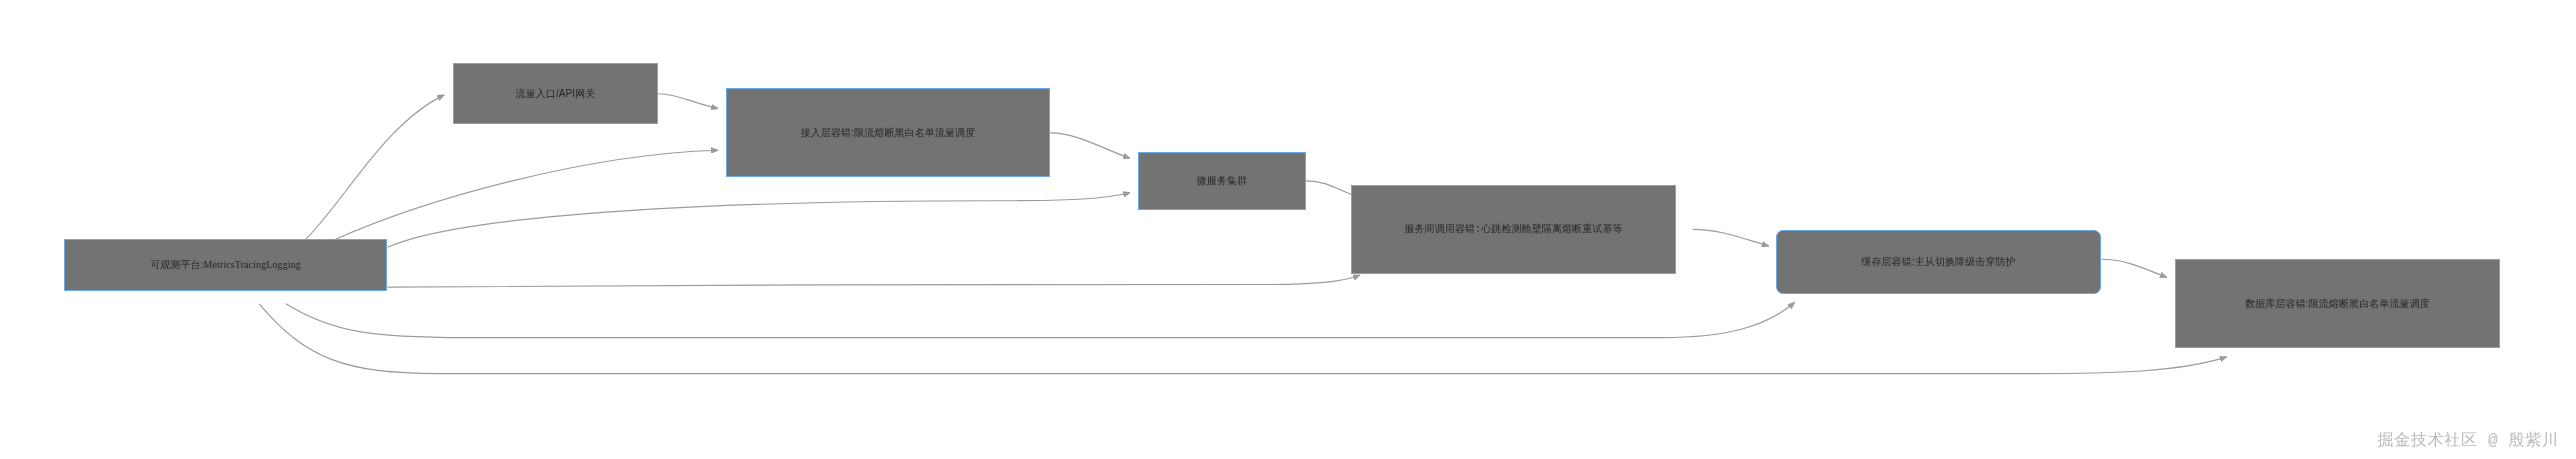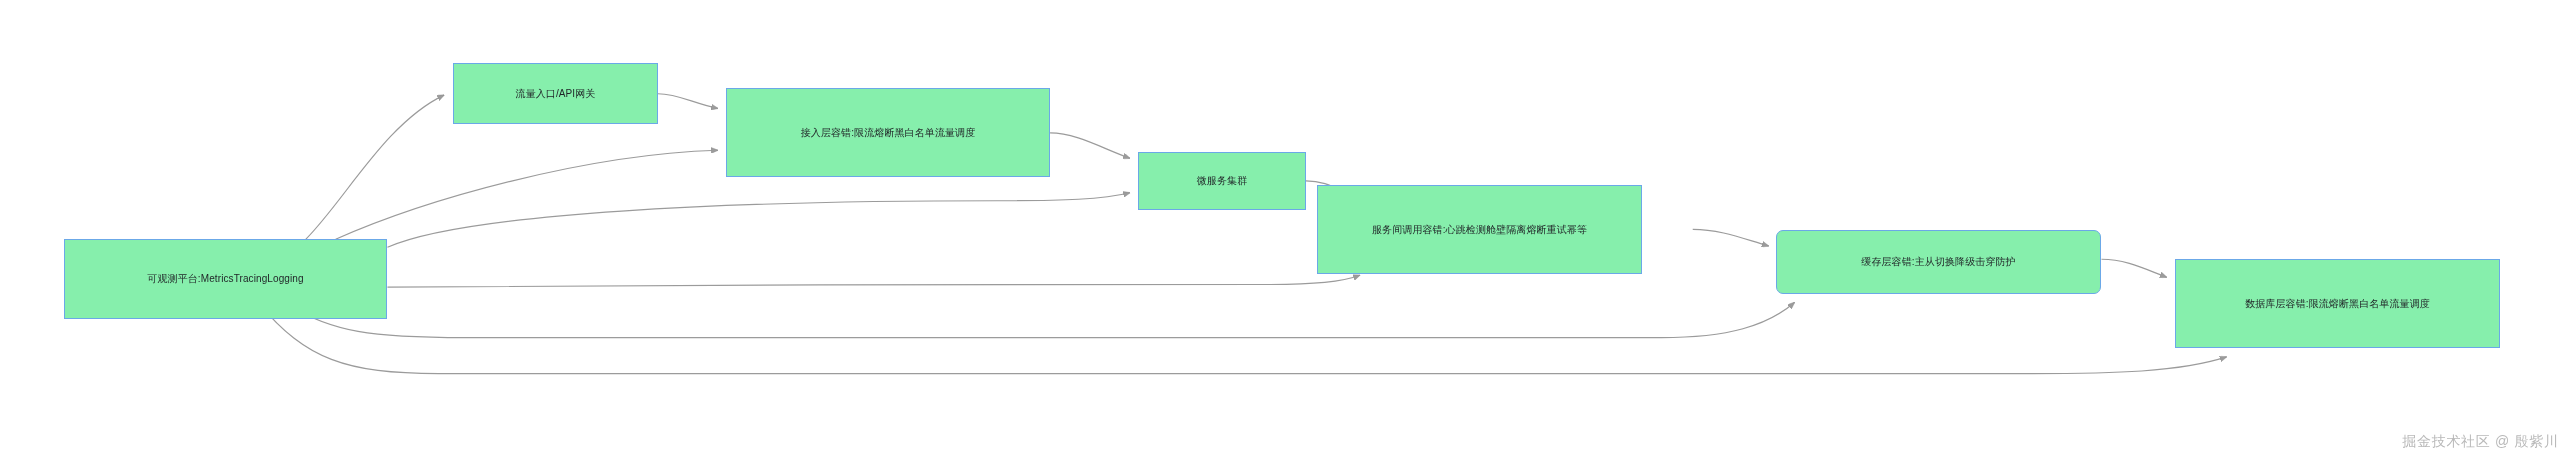--- a/index.html
+++ b/index.html
@@ -19,21 +19,21 @@
     position: absolute;
     left: 0;
     top: 0;
     width: 2576px;
     height: 460px;
     pointer-events: none;
   }
   .node {
     position: absolute;
     box-sizing: border-box;
-    background: #86efac;
+    background: #737373;
     border: 1.1px solid #6ba8e8;
     display: flex;
     align-items: center;
     justify-content: flex-start;
     text-align: center;
     color: #1f2326;
     font-size: 10px;
     line-height: 1.55;
     letter-spacing: 0.1px;
     padding: 2.7px 6.6px;
@@ -41,23 +41,23 @@
   }
   .node-label {
     display: block;
     width: 100%;
   }
   #watermark {
     position: absolute;
     right: 17.3px;
     bottom: 9.3px;
     color: #b9b9b9;
-    font-size: 14px;
+    font-size: 16px;
     letter-spacing: 0.7px;
-    font-family: Liberation Sans, sans-serif;
+    font-family: Liberation Mono, monospace;
     white-space: nowrap;
   }
 </style>
 </head>
 <body>
 
 <div id="canvas">
 
   <svg id="edge-layer" viewBox="0 0 3876 692" width="2576" height="460" xmlns="http://www.w3.org/2000/svg">
     <defs>
@@ -87,37 +87,37 @@
       <path d="M 1580,200 C 1620,200 1660,224 1700,238" marker-end="url(#arrowhead)"></path>
 
       <path d="M 1965,272 C 2000,272 2015,288 2046,297" marker-end="url(#arrowhead)"></path>
 
       <path d="M 2547,345 C 2590,345 2625,360 2661,370" marker-end="url(#arrowhead)"></path>
 
       <path d="M 3162,390 C 3200,390 3230,406 3260,417" marker-end="url(#arrowhead)"></path>
     </g>
   </svg>
 
-  <div class="node" style="left:64px; top:239px; width:323px; height:80px;">
+  <div class="node" style="left:64px; top:239px; width:323px; height:52px;font-family:Liberation Serif, serif;">
     <span class="node-label">可观测平台:MetricsTracingLogging</span>
   </div>
 
   <div class="node" style="left:453px; top:63px; width:205px; height:61px;">
     <span class="node-label">流量入口/API网关</span>
   </div>
 
   <div class="node" style="left:726px; top:88px; width:324px; height:89px;">
     <span class="node-label">接入层容错:限流熔断黑白名单流量调度</span>
   </div>
 
   <div class="node" style="left:1138px; top:152px; width:168px; height:58px;">
     <span class="node-label">微服务集群</span>
   </div>
 
-  <div class="node" style="left:1317px; top:185px; width:325px; height:89px;">
+  <div class="node" style="left:1351px; top:185px; width:325px; height:89px;font-family:Liberation Mono, monospace;">
     <span class="node-label">服务间调用容错:心跳检测舱壁隔离熔断重试幂等</span>
   </div>
 
   <div class="node" style="left:1776px; top:230px; width:325px; height:64px;border-radius:7px;">
     <span class="node-label">缓存层容错:主从切换降级击穿防护</span>
   </div>
 
   <div class="node" style="left:2175px; top:259px; width:325px; height:89px;">
     <span class="node-label">数据库层容错:限流熔断黑白名单流量调度</span>
   </div>

